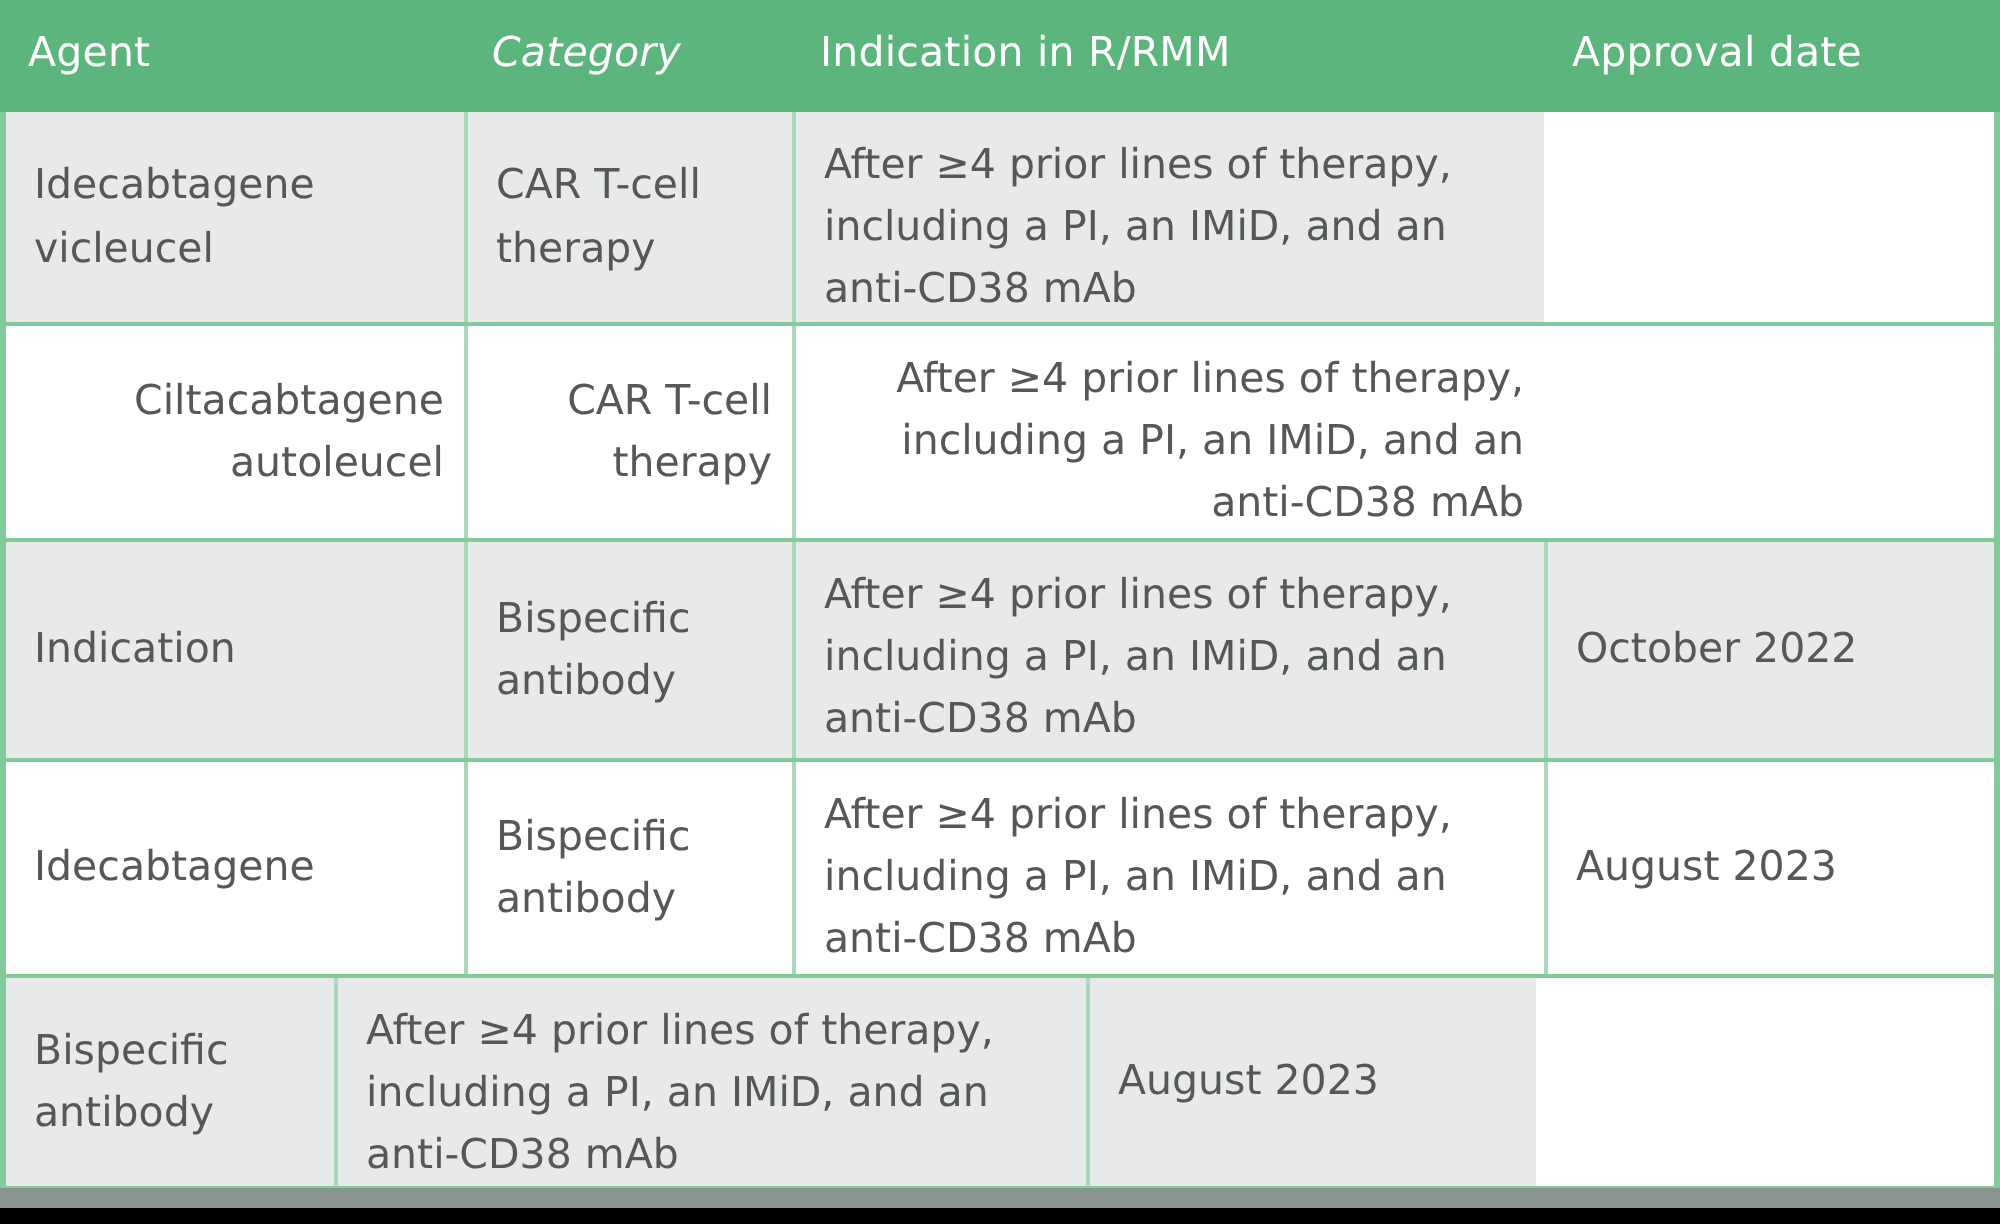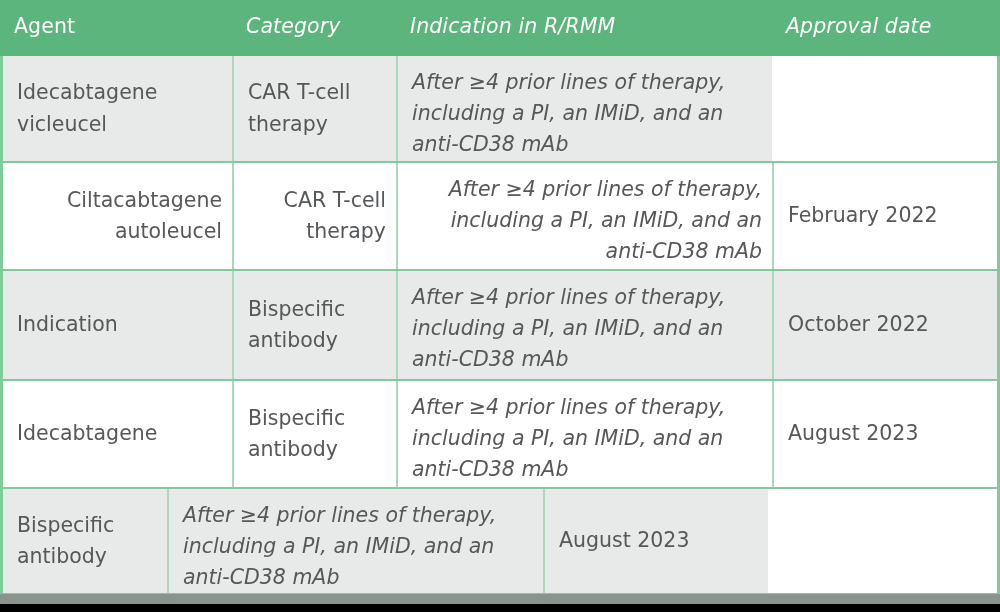--- a/index.html
+++ b/index.html
@@ -72,28 +72,28 @@
     align-items: center;
     overflow: hidden;
   }
   .td:first-child { border-left: none; }
 
   .td.top { align-items: flex-start; padding-top: 11px; }
 
   
   .c-agent     { width: 229px; min-width: 229px; }
   .c-category  { width: 164px; min-width: 164px; }
-  .c-indic     { width: 376px; min-width: 376px; font-style: italic; }
+  .c-indic     { width: 376px; min-width: 376px; }
   .c-date      { width: 225px; min-width: 225px; }
 
   
   .th.c-agent     { width: 232px; min-width: 232px; }
   .th.c-category  { width: 164px; min-width: 164px; font-style: italic; }
   .th.c-indic     { width: 376px; min-width: 376px; }
-  .th.c-date      { width: 228px; min-width: 228px; font-style: italic; }
+  .th.c-date      { width: 228px; min-width: 228px; }
 
   
   .row.shade .td { background: #e8eae9; }
   .row.plain .td { background: #ffffff; }
 
   
   .row.r1 { height: 105px; }
   .row.r2 { height: 108px; text-align: right; }
   .row.r3 { height: 110px; }
   .row.r4 { height: 108px; }
@@ -148,23 +148,20 @@
     <div class="row r2 plain">
       <div class="td c-agent">
           <span class="cell-text">Ciltacabtagene autoleucel</span>
         </div>
       <div class="td c-category">
           <span class="cell-text">CAR T-cell therapy</span>
         </div>
       <div class="td c-indic top">
           <span class="cell-text">After ≥4 prior lines of therapy, including a PI, an IMiD, and an anti-CD38 mAb</span>
         </div>
-      <div class="td c-date">
-          <span class="cell-text">February 2022</span>
-        </div>
     </div>
 
     <div class="row r3 shade">
       <div class="td c-agent">
           <span class="cell-text">Indication</span>
         </div>
       <div class="td c-category">
           <span class="cell-text">Bispecific antibody</span>
         </div>
       <div class="td c-indic top">

